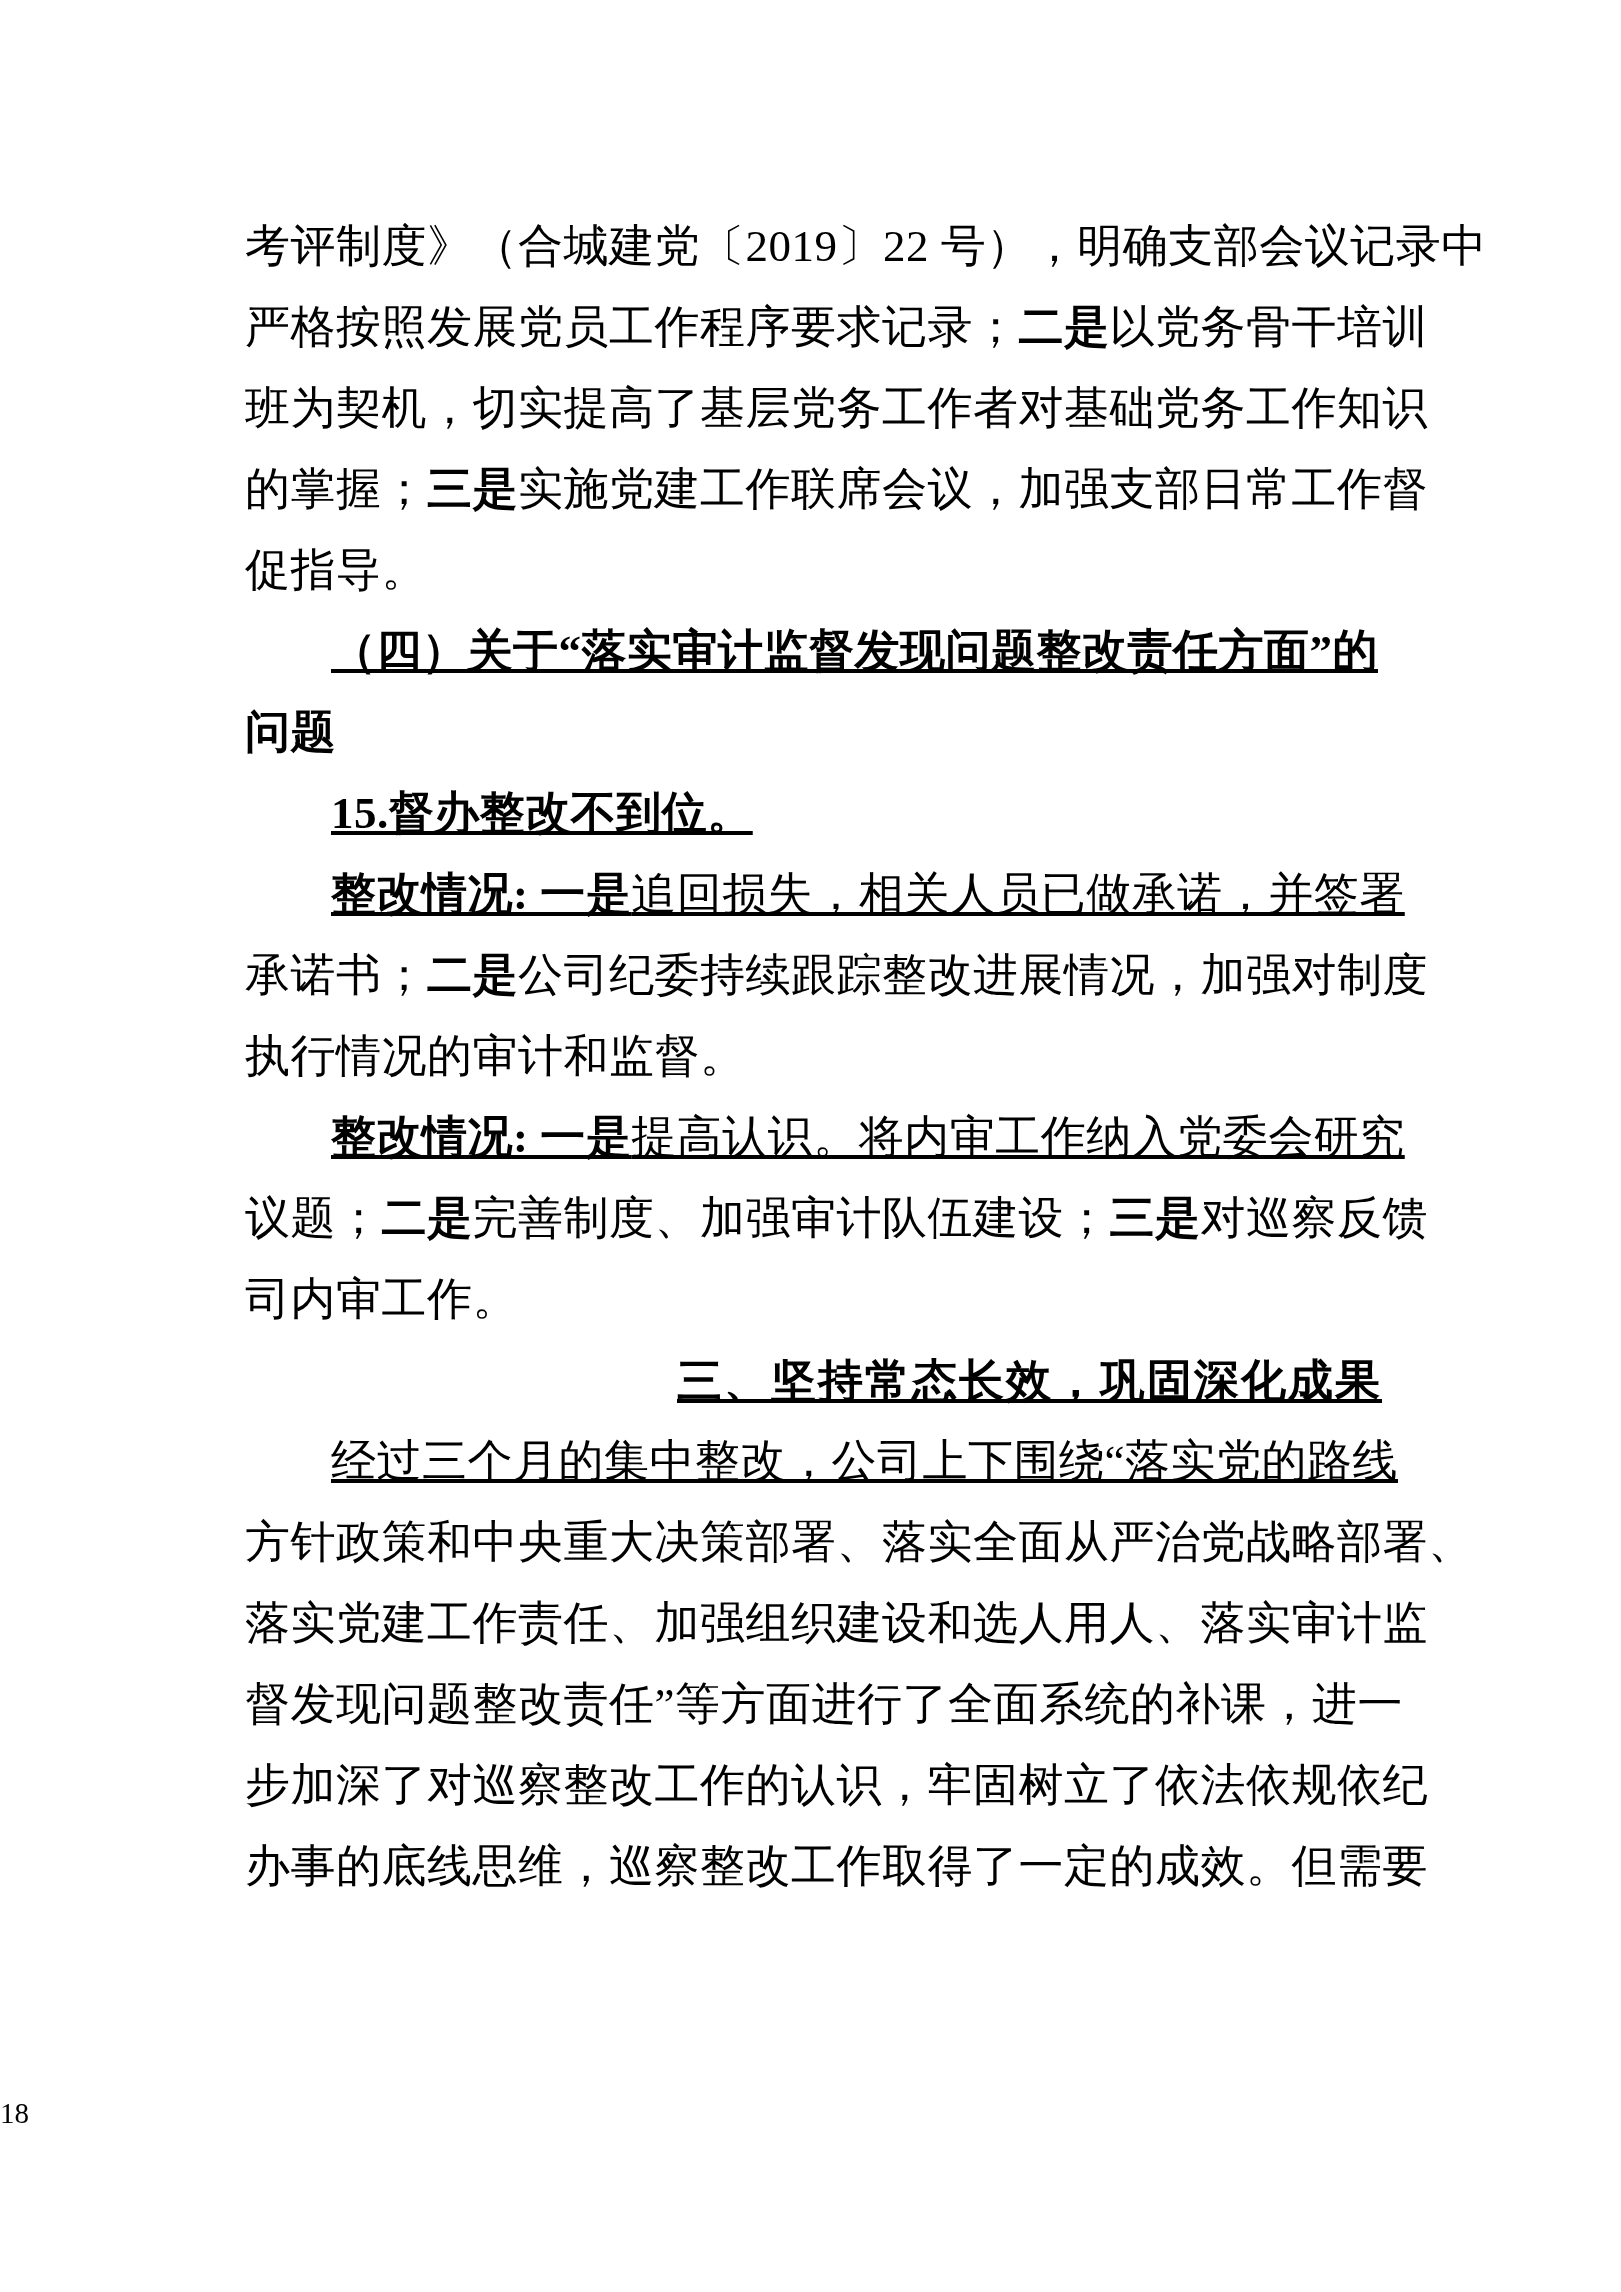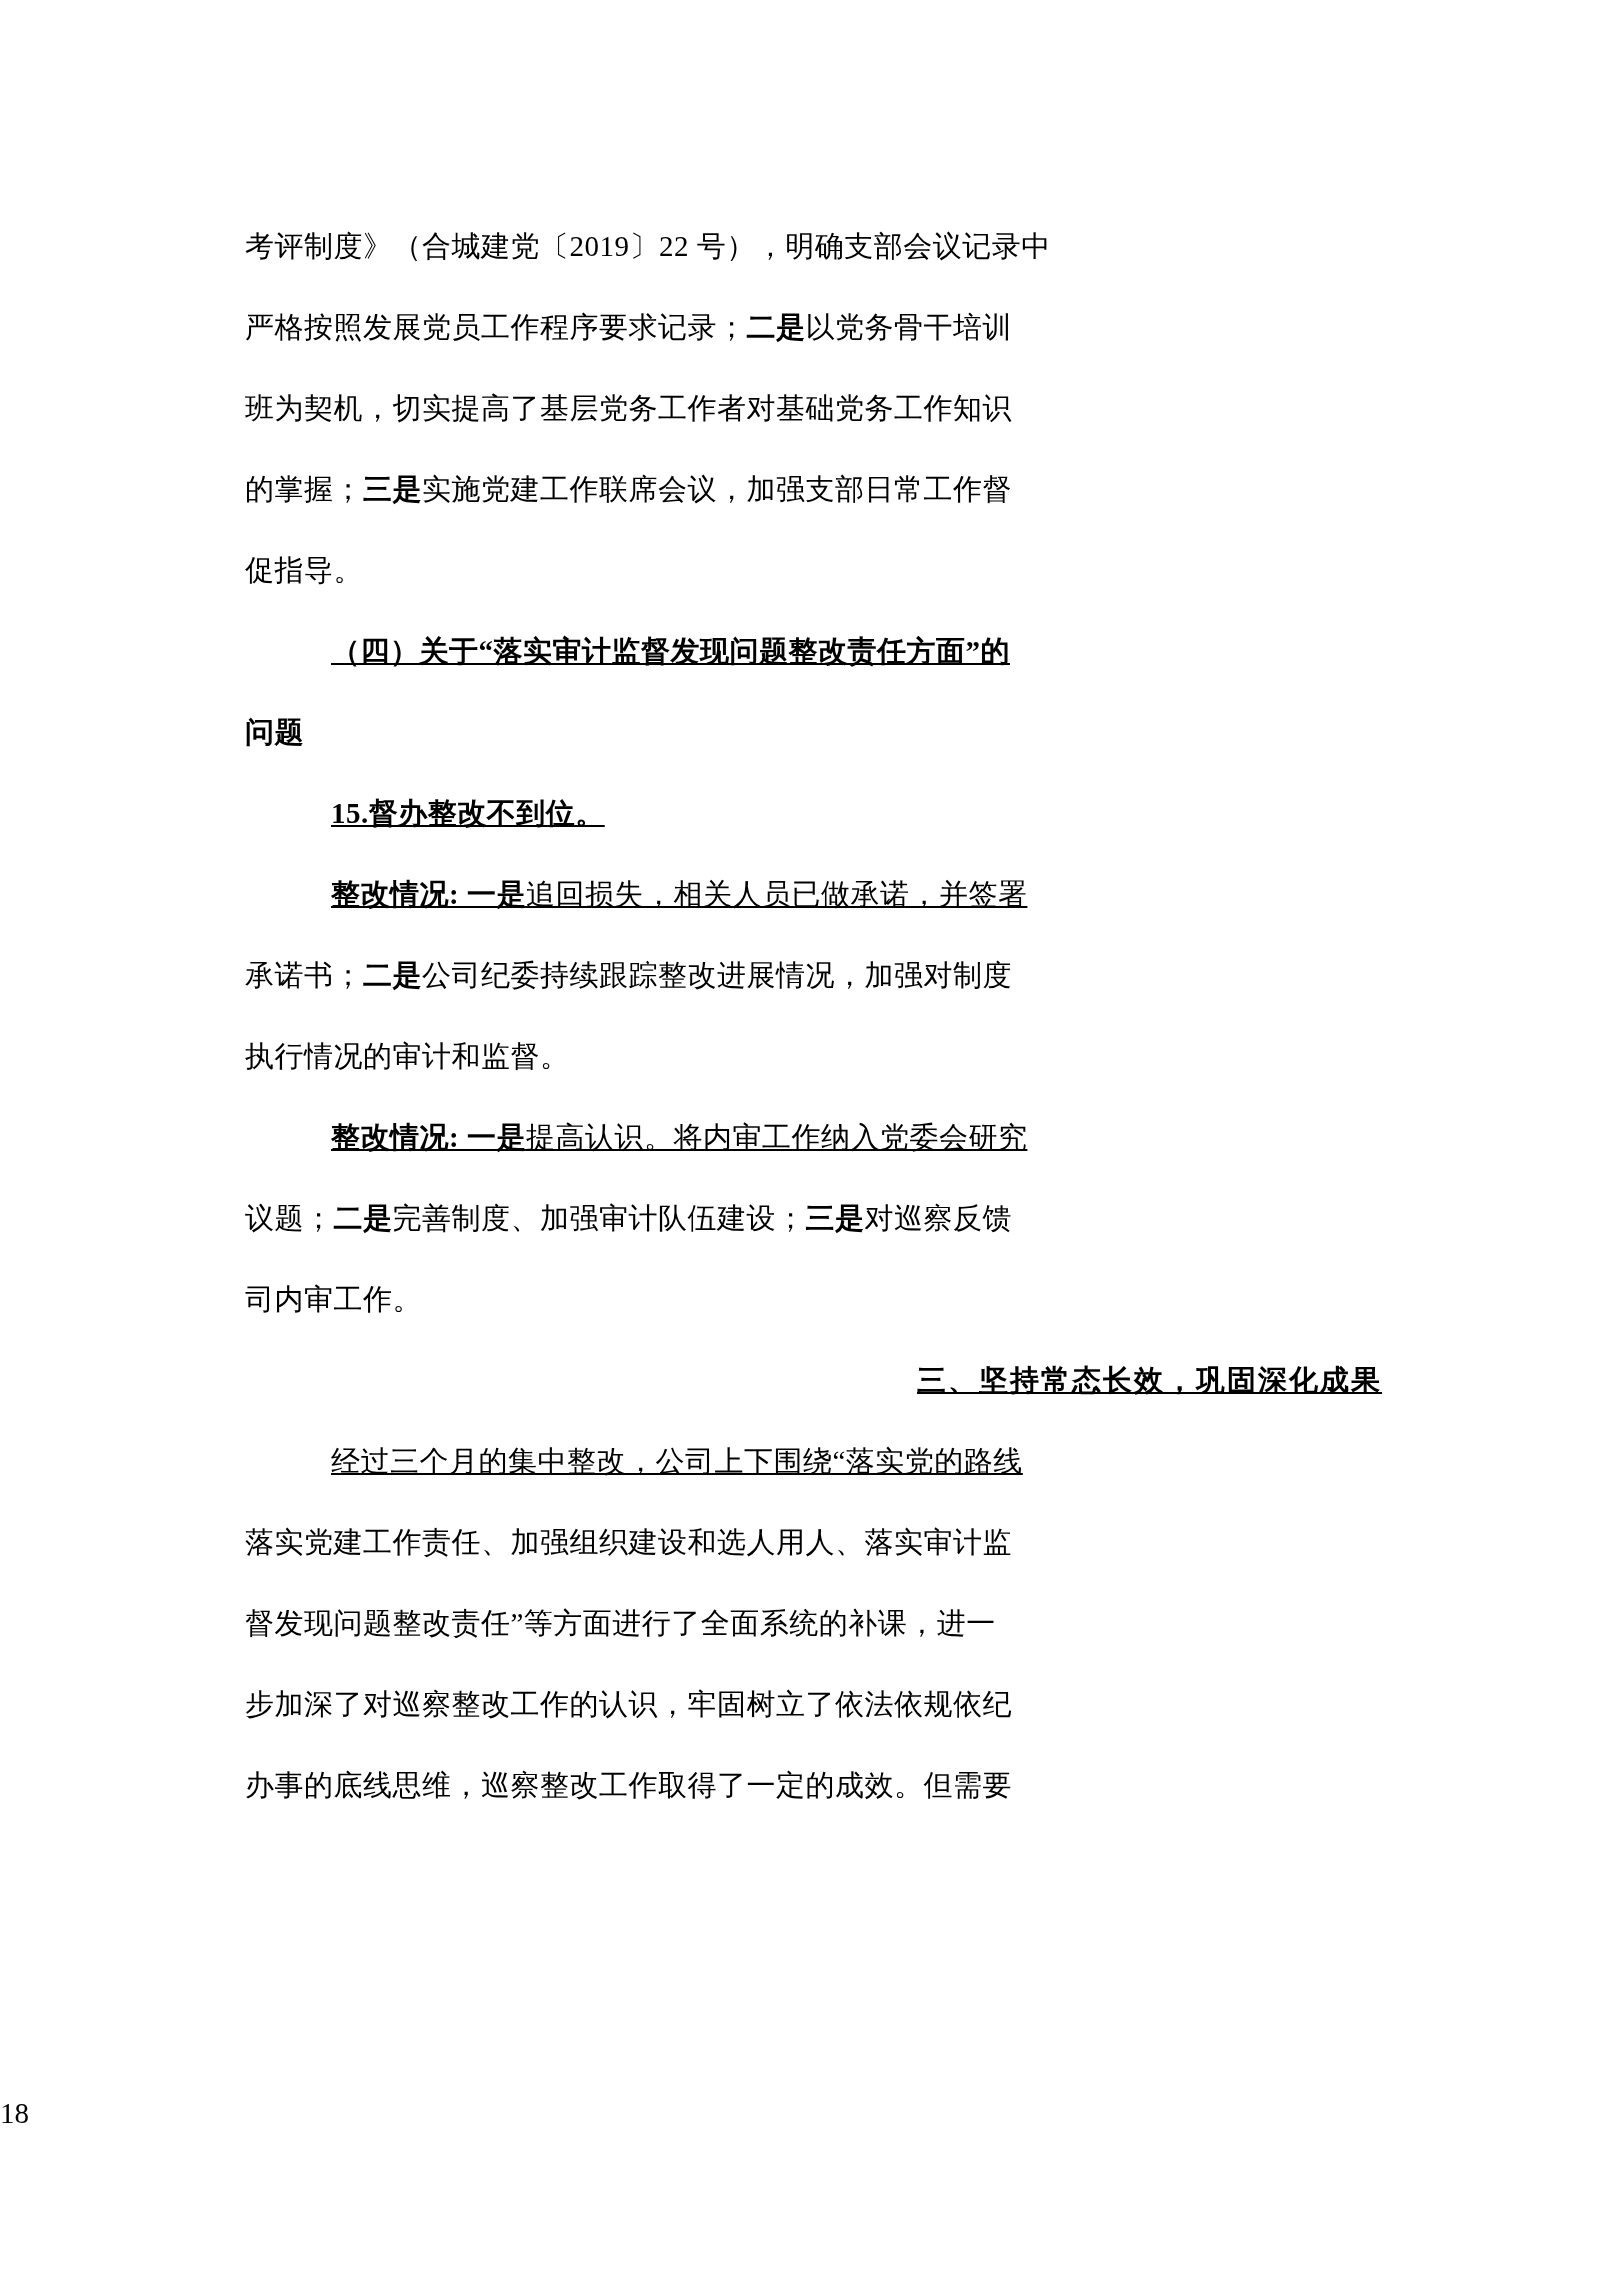--- a/index.html
+++ b/index.html
@@ -13,21 +13,21 @@
     overflow:hidden;
   }
   .textblock{
     position:absolute;
     left:245px;top:206px;
     width:1137px;
   }
   .line{
     height:81px;
     line-height:81px;
-    font-size:29px;
+    font-size:45px;
     white-space:nowrap;
     letter-spacing:0.5px;
   }
   .line.indent{padding-left:86px;text-decoration:underline;}
   .seg{font-weight:400;}
   .seg.bold{font-weight:700;}
   .style-kai .seg{font-weight:700;}
   .style-hei{
     font-family:"Liberation Sans","DejaVu Sans",sans-serif;
     text-align:right;
@@ -56,20 +56,21 @@
       <div class="line style-kai"><span class="seg bold">问题</span></div>
       <div class="line indent"><span class="seg bold">15.督办整改不到位。</span></div>
       <div class="line indent"><span class="seg bold">整改情况: 一是</span><span class="seg">追回损失，相关人员已做承诺，并签署</span></div>
       <div class="line"><span class="seg">承诺书；</span><span class="seg bold">二是</span><span class="seg">公司纪委持续跟踪整改进展情况，加强对制度</span></div>
       <div class="line"><span class="seg">执行情况的审计和监督。</span></div>
       <div class="line indent"><span class="seg bold">整改情况: 一是</span><span class="seg">提高认识。将内审工作纳入党委会研究</span></div>
       <div class="line"><span class="seg">议题；</span><span class="seg bold">二是</span><span class="seg">完善制度、加强审计队伍建设；</span><span class="seg bold">三是</span><span class="seg">对巡察反馈</span></div>
       <div class="line"><span class="seg">司内审工作。</span></div>
       <div class="line indent style-hei"><span class="seg bold">三、坚持常态长效，巩固深化成果</span></div>
       <div class="line indent"><span class="seg">经过三个月的集中整改，公司上下围绕“落实党的路线</span></div>
+      <div class="line"><span class="seg">方针政策和中央重大决策部署、落实全面从严治党战略部署、</span></div>
       <div class="line"><span class="seg">落实党建工作责任、加强组织建设和选人用人、落实审计监</span></div>
       <div class="line"><span class="seg">督发现问题整改责任”等方面进行了全面系统的补课，进一</span></div>
       <div class="line"><span class="seg">步加深了对巡察整改工作的认识，牢固树立了依法依规依纪</span></div>
       <div class="line"><span class="seg">办事的底线思维，巡察整改工作取得了一定的成效。但需要</span></div>
     </div>
   <div class="page-number">18</div>
 </div>
 
 
 </body></html>

